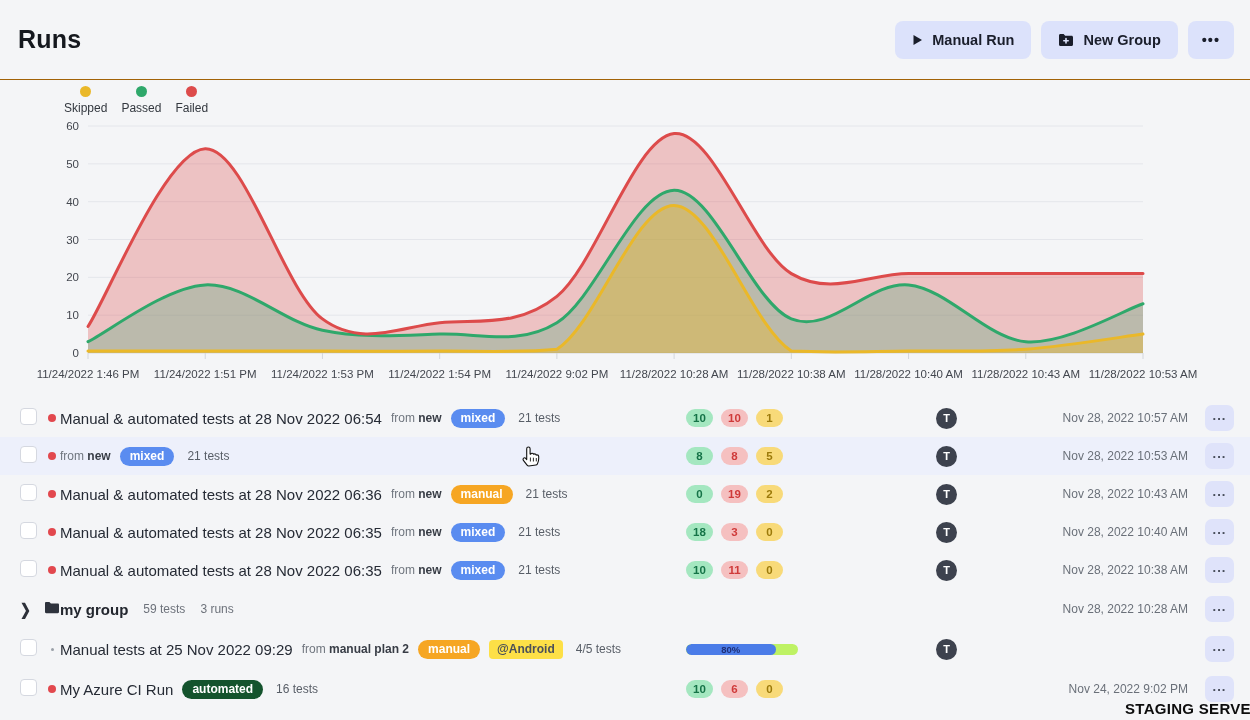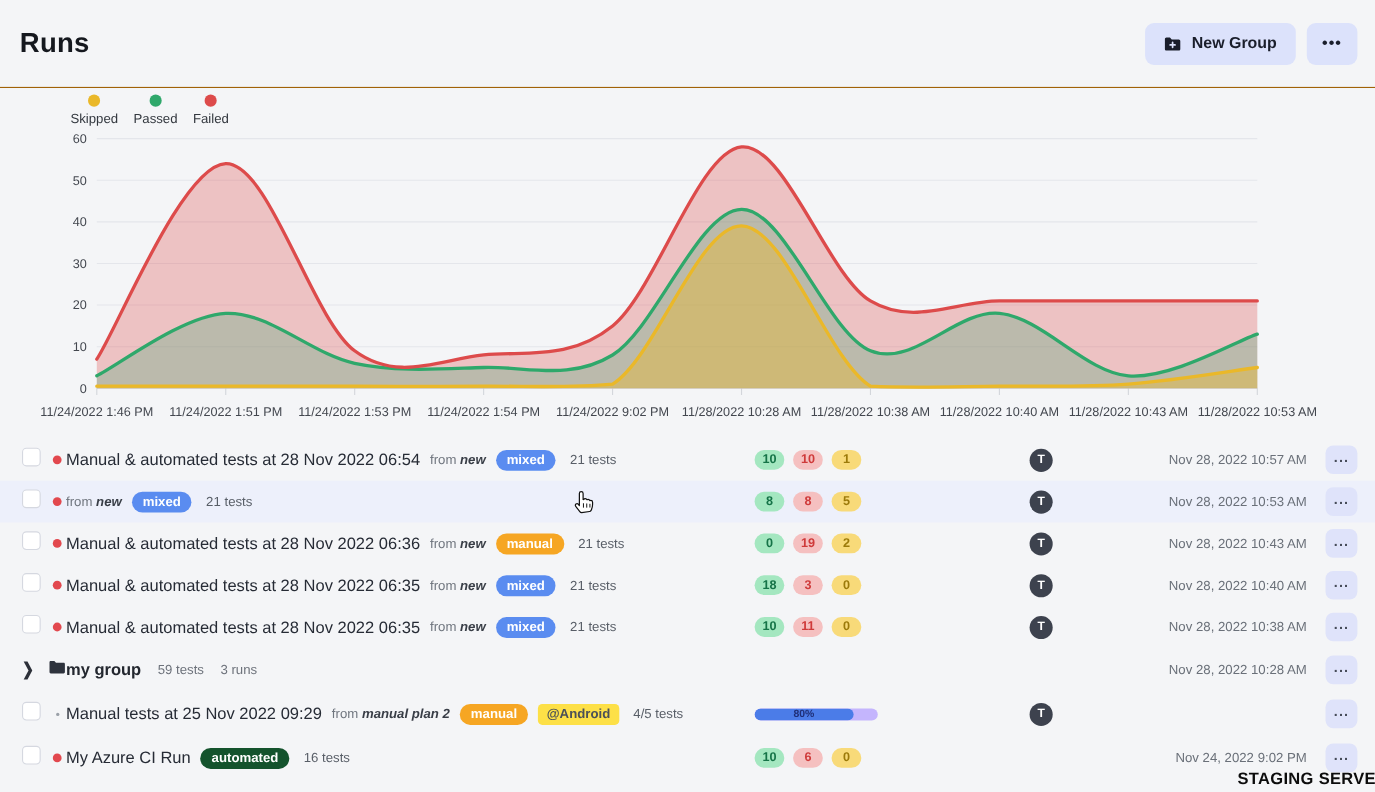--- a/index.html
+++ b/index.html
@@ -42,39 +42,39 @@
   .cb {
     width:17px; height:17px; border-radius:4px; background:#ffffff;
     border:1px solid #d5d8e0; display:inline-block;
   }
   .dotcell { display:flex; justify-content:center; }
   .dot { width:8px; height:8px; border-radius:50%; background:#e2484e; }
   .dot.tiny { width:3px; height:3px; background:#9aa0a8; }
   .titlecell { display:flex; align-items:center; gap:9px; min-width:0; }
   .run-title { font-size:15px; font-weight:500; color:#262b35; white-space:nowrap; }
   .from-txt { font-size:12px; color:#70767f; white-space:nowrap; }
-  .from-txt b { color:#383d46; font-weight:700;font-style:italic; }
+  .from-txt b { color:#383d46; font-weight:700; }
   .badge {
     font-size:12px; font-weight:700; color:#fff; padding:2px 10px 3px;
     border-radius:10px; white-space:nowrap;
   }
   .tag {
     font-size:12px; color:#4b5058; background:#fde047; border-radius:4px;
     padding:2px 8px 3px; white-space:nowrap;font-weight:bold;
   }
   .tests-count { font-size:12px; color:#585e67; white-space:nowrap; margin-left:4px; }
   .statscell { display:flex; align-items:center; gap:8px; }
   .pill {
     min-width:27px; height:18px; border-radius:9px; font-size:11.5px; font-weight:700;
     display:inline-flex; align-items:center; justify-content:center; padding:0 6px;
   }
   .pill.p { background:#a4e7c0; color:#157347; }
   .pill.f { background:#f5c0c0; color:#cf3a3a; }
   .pill.s { background:#f8da79; color:#9c7a0a; }
-  .progress { width:112px; height:11px; border-radius:6px; background:#c4b5fd; position:relative; overflow:hidden; }
+  .progress { width:112px; height:11px; border-radius:6px; background:#bef264; position:relative; overflow:hidden; }
   .progress-fill { position:absolute; left:0; top:0; bottom:0; background:#4b7ce8; border-radius:6px;
     display:flex; align-items:center; justify-content:center; }
   .progress-label { font-size:9.5px; font-weight:800; color:#1f2f77; }
   .avatarcell { display:flex; }
   .avatar {
     width:21px; height:21px; border-radius:50%; background:#3d424e; color:#fff;
     font-size:11px; font-weight:700; display:flex; align-items:center; justify-content:center;
   }
   .datecell { font-size:12px; color:#6a7079; text-align:right; white-space:nowrap; }
   .morecell { display:flex; justify-content:flex-end; }
@@ -94,20 +94,28 @@
     color:#0c0c0c; letter-spacing:.3px; white-space:nowrap;
   }
   .cursor { position:absolute; left:519px; top:444px; pointer-events:none; z-index:50; }
 </style>
 </head>
 <body>
 
 <div class="header">
   <div class="page-title">Runs</div>
   <div class="header-actions">
+    <button class="hbtn">
+      <span>
+        <svg width="11" height="12" viewBox="0 0 11 12">
+            <path d="M1.5 1 L10 6 L1.5 11 Z" fill="#1a1e2b"></path>
+          </svg>
+      </span>
+      <span>Manual Run</span>
+    </button>
     <button class="hbtn">
       <span>
         <svg width="16" height="14" viewBox="0 0 16 14">
             <path d="M1 2.5 C1 1.7 1.6 1 2.4 1 H5.6 L7.2 2.8 H13.6 C14.4 2.8 15 3.5 15 4.3 V11.5 C15 12.3 14.4 13 13.6 13 H2.4 C1.6 13 1 12.3 1 11.5 Z" fill="#1a1e2b"></path>
             <path d="M8 5.6 V10 M5.8 7.8 H10.2" stroke="#dce2fb" stroke-width="1.6" stroke-linecap="round"></path>
           </svg>
       </span>
       <span>New Group</span>
     </button>
     <button class="hbtn more-btn">

